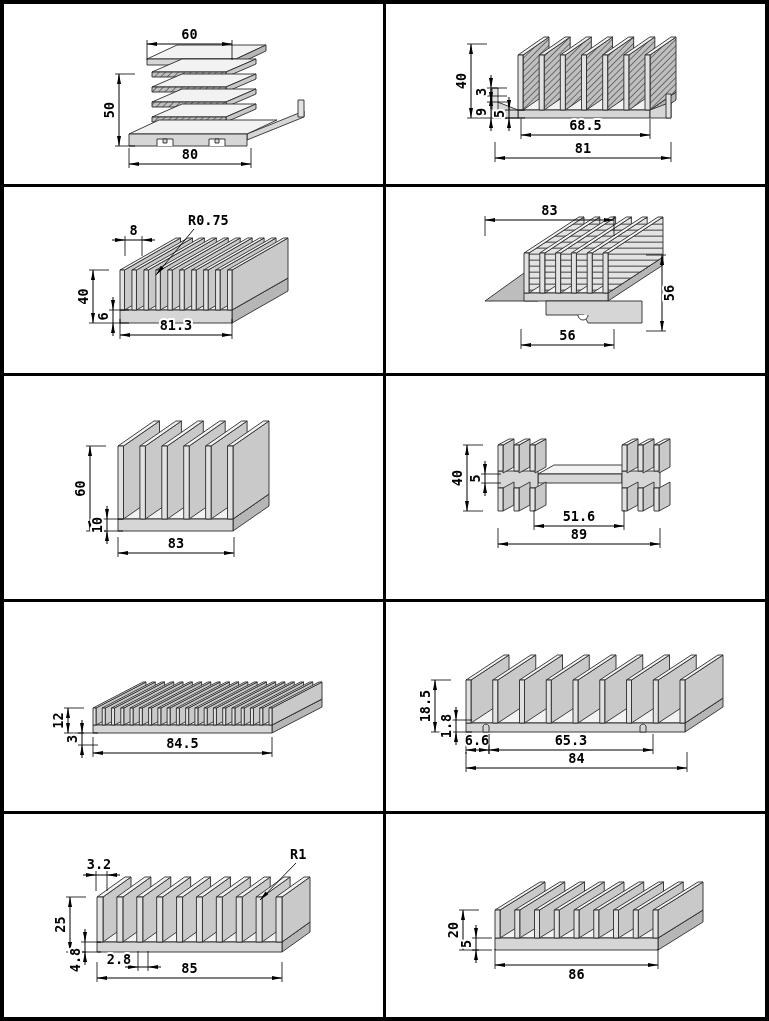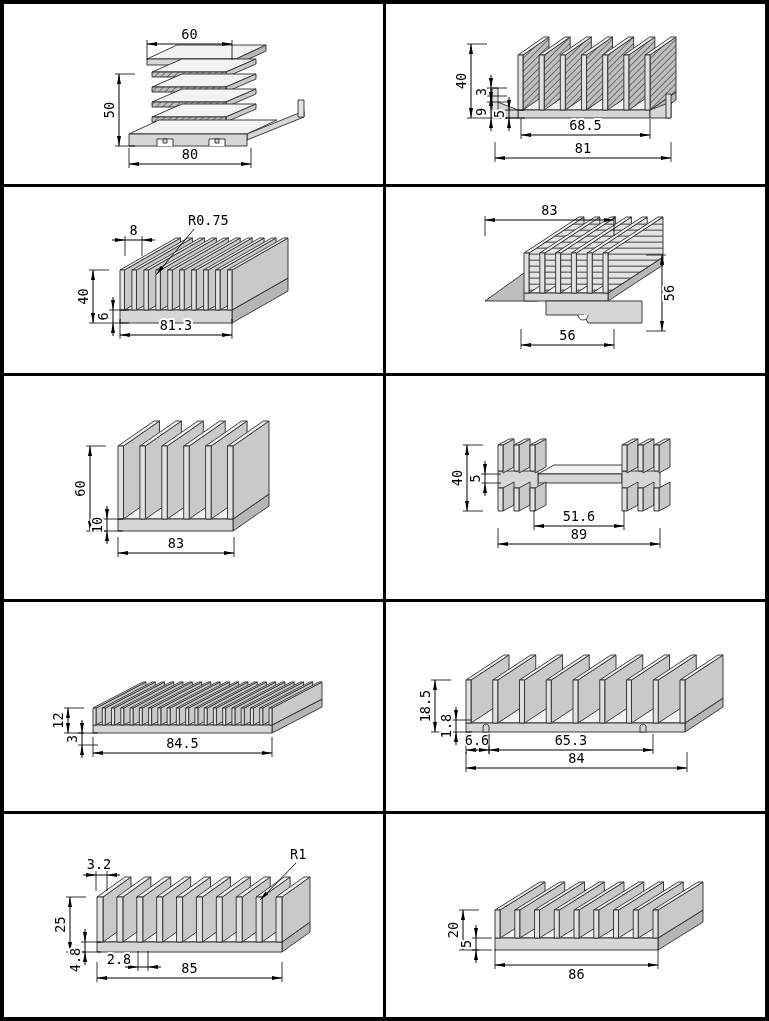--- a/index.html
+++ b/index.html
@@ -1,16 +1,16 @@
 <!DOCTYPE html>
 <html><head>
 <meta charset="utf-8">
 <style>
   html,body{margin:0;padding:0;background:#ffffff;}
-  .sheet{width:769px;height:1021px;background:#fff;}
+  .sheet{width:769px;height:1021px;background:#fff;font-weight:bold;}
   .grid{
     display:grid;
     grid-template-columns:379px 379px;
     grid-template-rows:180px 186px 223px 209px 203px;
     gap:3px;
     background:#000;
     border:4px solid #000;
     width:769px;height:1021px;
     box-sizing:border-box;
   }

